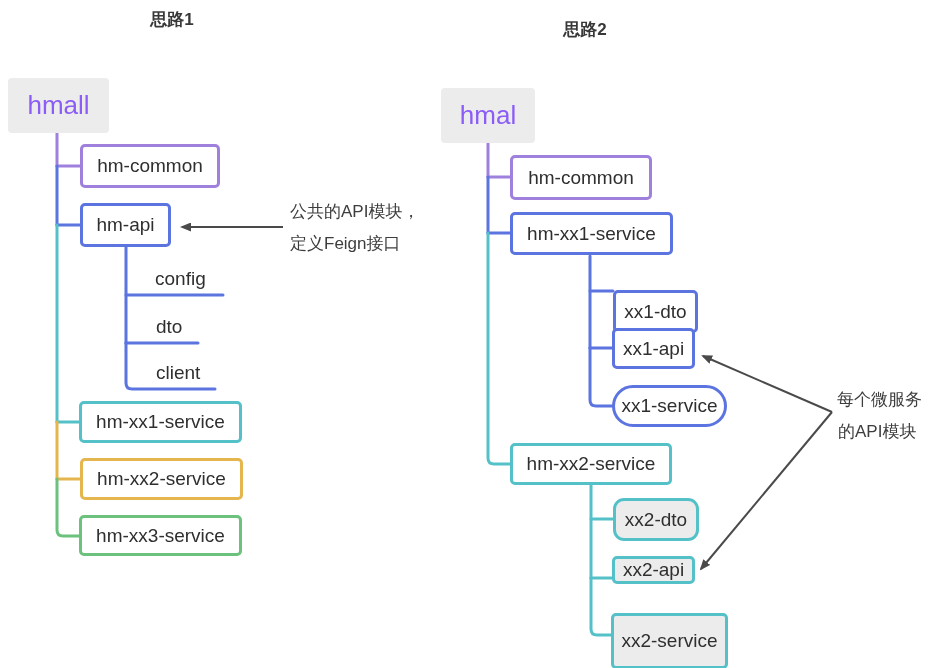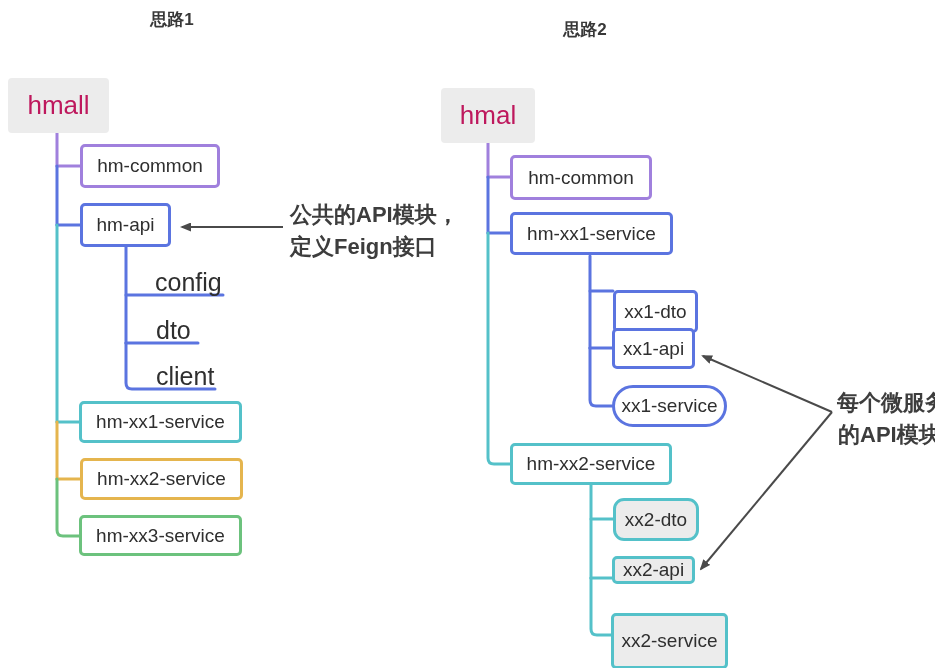--- a/index.html
+++ b/index.html
@@ -32,35 +32,35 @@
     background:#ffffff;
     border:3px solid var(--blue);
     border-radius:5px;
     display:flex;align-items:center;justify-content:center;
     font-size:19px;color:var(--ink);
     white-space:nowrap;
   }
   .root{
     background:var(--fill-gray);
     border:none;border-radius:4px;
-    font-size:26px;color:#be185d;
+    font-size:26px;color:#8b5cf6;
   }
   .b-purple{border-color:var(--purple);}
   .b-blue{border-color:var(--blue);}
   .b-teal{border-color:var(--teal);}
   .b-gold{border-color:var(--gold);}
   .b-green{border-color:var(--green);}
   .shaded{background:var(--fill-gray);}
   .leaf{
     position:absolute;z-index:2;
-    font-size:25px;color:var(--ink);white-space:nowrap;
+    font-size:19px;color:var(--ink);white-space:nowrap;
   }
   .note{
     position:absolute;z-index:3;
-    font-size:22px;color:#3d3d3d;white-space:nowrap;font-weight:bold;
+    font-size:17px;color:#3d3d3d;white-space:nowrap;
   }
 </style>
 </head>
 <body>
 
 <div id="canvas">
 
   <svg id="wires" width="935" height="668" viewBox="0 0 935 668">
     <defs>
       <marker id="ah" markerWidth="11" markerHeight="9" refX="9" refY="4.5" orient="auto" markerUnits="userSpaceOnUse">

